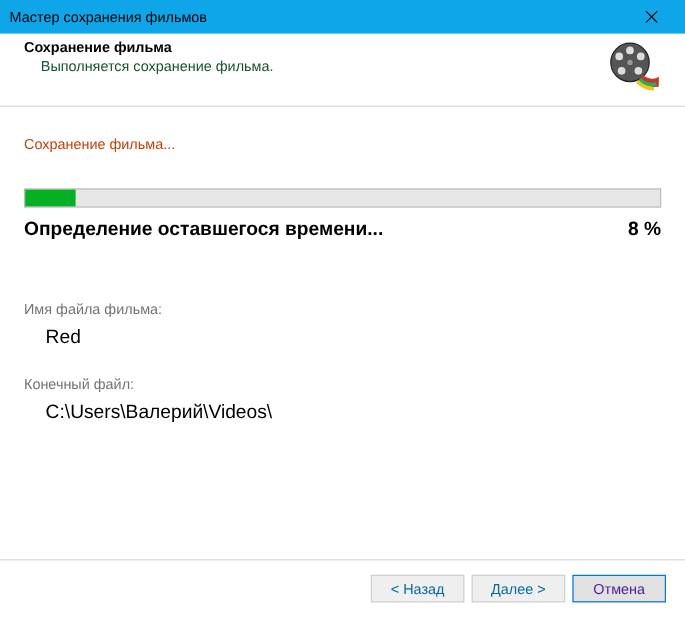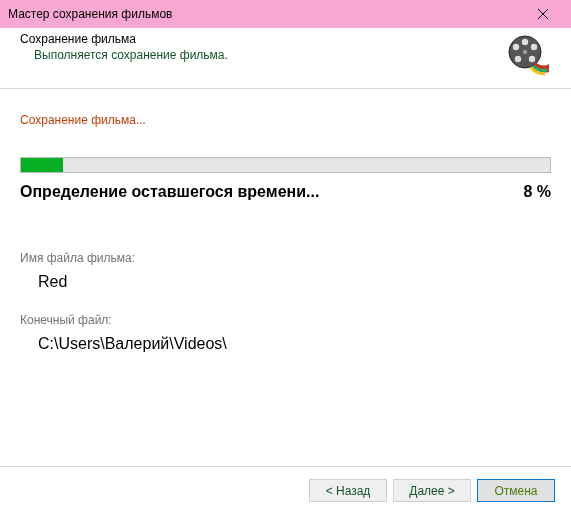--- a/index.html
+++ b/index.html
@@ -10,36 +10,36 @@
       width: 571px;
       height: 514px;
       overflow: hidden;
       position: relative;
     }
     .titlebar {
       height: 28px;
       display: flex;
       align-items: center;
       padding: 0 8px;
-      background: #f9a8d4;
+      background: #0ea5e9;
     }
     .titlebar-title { flex: 1; font-size: 12px; color: #000; }
     .close-btn {
       width: 40px; height: 24px;
       display: flex; align-items: center; justify-content: center;
       font-size: 14px;
       cursor: pointer;
     }
     .header {
       padding: 4px 20px 10px 20px;
       display: flex;
       align-items: flex-start;
     }
     .header-text { flex: 1; }
-    .header-title { font-weight: normal; font-size: 12px; color: #000; margin-bottom: 2px; }
+    .header-title { font-weight: bold; font-size: 12px; color: #000; margin-bottom: 2px; }
     .header-subtitle { font-size: 12px; color: #14532d; padding-left: 14px; }
     .header-icon { width: 46px; height: 46px; margin-left: 10px; }
     .divider { height: 1px; background: #d9d9d9; margin: 0; }
     .content { padding: 24px 20px 10px 20px; }
     .status-label { font-size: 12px; color: #c2410c; margin-bottom: 30px; }
     .progress-row { margin-bottom: 10px; }
     .progress-bar-outer {
       width: 100%;
       height: 16px;
       border: 1px solid #bcbcbc;
@@ -73,29 +73,29 @@
     .wiz-btn {
       min-width: 78px;
       height: 23px;
       border: 1px solid #adadad;
       background: #e1e1e1;
       font-size: 12px;
       cursor: pointer;
       font-family: inherit;
     }
     .wiz-btn.disabled {
-      color: #14532d;
+      color: #0369a1;
       background: #efefef;
       border-color: #d0d0d0;
       cursor: default;
     }
     .wiz-btn.primary {
       border: 1px solid #0078d7;
       background: #e1e1e1;
-      color: #4d7c0f;
+      color: #4c1d95;
     }
   </style>
 </head>
 <body>
 
 <div class="titlebar">
   <span class="titlebar-title">Мастер сохранения фильмов</span>
   <div class="close-btn">
     <svg width="10" height="10" viewBox="0 0 10 10">
       <line x1="0" y1="0" x2="10" y2="10" stroke="#000" stroke-width="1"></line>

